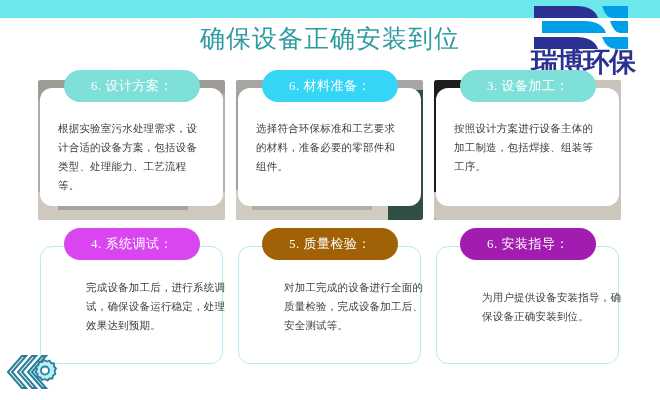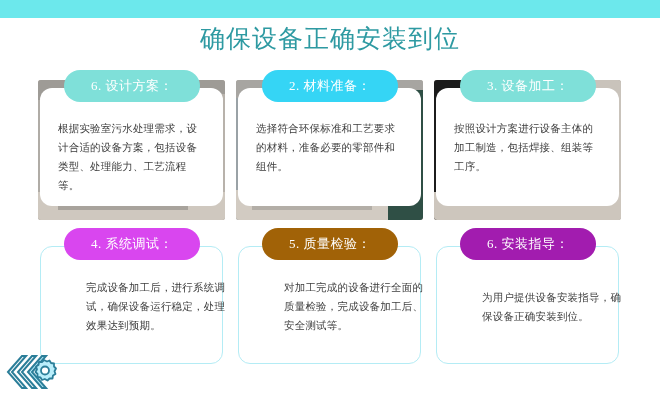--- a/index.html
+++ b/index.html
@@ -147,20 +147,36 @@
     height: 48px;
   }
 </style>
 </head>
 <body>
 
 <div id="slide">
 
   <div class="top-bar"></div>
 
+  <div class="logo">
+    <div class="logo-mark">
+      <svg width="98" height="48" viewBox="0 0 98 48">
+
+        <path d="M2 2 H44 Q62 2 66 14 H2 Z" fill="#2b3190"></path>
+        <path d="M70 2 H96 V14 H80 Q74 14 70 2 Z" fill="#00a0e9"></path>
+
+        <path d="M10 17 H52 Q70 17 74 29 H10 Z" fill="#00a0e9"></path>
+        <path d="M78 17 H96 V29 H88 Q82 29 78 17 Z" fill="#00a0e9"></path>
+
+        <path d="M2 33 H44 Q62 33 66 45 H2 Z" fill="#2b3190"></path>
+        <path d="M70 33 H96 V45 H84 Q74 45 70 33 Z" fill="#00a0e9"></path>
+      </svg>
+    </div>
+    <div class="logo-name">瑞博环保</div>
+  </div>
 
   <div class="deck-title">确保设备正确安装到位</div>
 
   <div class="card photo-card" style="left:38px; top:70px;">
     <div class="photo">
       <svg width="187" height="140" viewBox="0 0 187 140" preserveAspectRatio="none">
         <rect x="0" y="0" width="187" height="140" fill="#c3bdb6"></rect>
         <rect x="0" y="0" width="187" height="20" fill="#9e9b96"></rect>
         <rect x="0" y="20" width="14" height="120" fill="#b0aca6"></rect>
         <rect x="160" y="14" width="27" height="126" fill="#b8b2ab"></rect>
@@ -182,21 +198,21 @@
         <rect x="0" y="0" width="187" height="140" fill="#bdb8b1"></rect>
         <rect x="0" y="0" width="187" height="18" fill="#a7a5a1"></rect>
         <rect x="0" y="18" width="16" height="122" fill="#9aa2a6"></rect>
         <rect x="150" y="10" width="37" height="130" fill="#2f4f45"></rect>
         <rect x="0" y="110" width="152" height="30" fill="#d2cbc2"></rect>
         <rect x="16" y="118" width="120" height="12" fill="#b3aea7"></rect>
       </svg>
     </div>
     <div class="panel"></div>
     <div class="pill" style="background:#35d5f5;">
-      <span>2. 材料准备：</span>
+      <span>6. 材料准备：</span>
     </div>
     <div class="body">选择符合环保标准和工艺要求的材料，准备必要的零部件和组件。</div>
   </div>
 
   <div class="card photo-card" style="left:434px; top:70px;">
     <div class="photo">
       <svg width="187" height="140" viewBox="0 0 187 140" preserveAspectRatio="none">
         <rect x="0" y="0" width="187" height="140" fill="#bab5ae"></rect>
         <rect x="0" y="0" width="40" height="140" fill="#1c1c1c"></rect>
         <rect x="4" y="30" width="10" height="8" fill="#2f7fd0"></rect>

